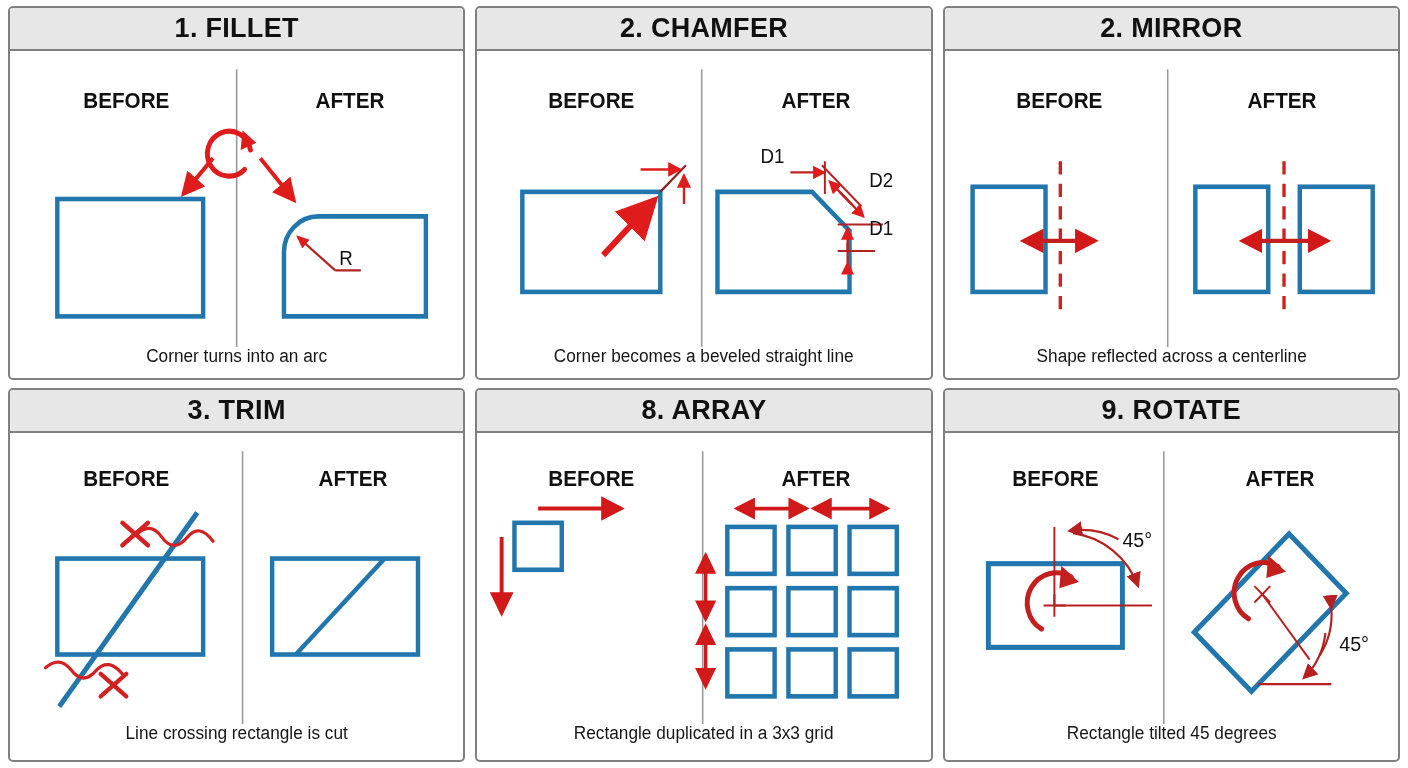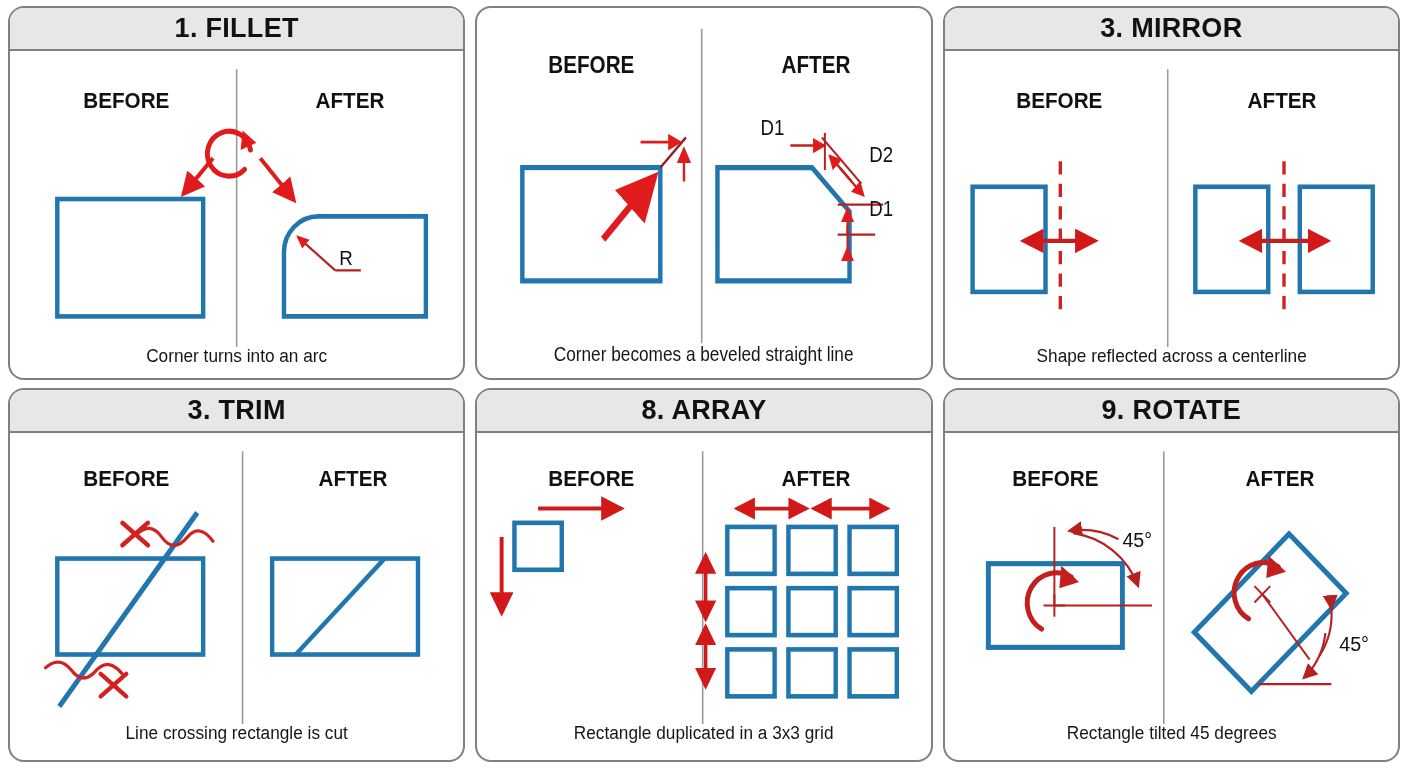--- a/index.html
+++ b/index.html
@@ -18,21 +18,21 @@
     grid-template-columns: repeat(3, 1fr);
     grid-template-rows: repeat(2, 1fr);
     gap: 8px 10px;
     width: 1408px;
     height: 768px;
     padding: 6px 8px;
     box-sizing: border-box;
   }
   .panel {
     border: 2px solid #808080;
-    border-radius: 16px;
+    border-radius: 5px;
     background: #ffffff;
     display: flex;
     flex-direction: column;
     overflow: hidden;
     box-sizing: border-box;
   }
   .panel-title {
     background: #e7e7e7;
     border-bottom: 2px solid #808080;
     text-align: center;
@@ -115,20 +115,21 @@
           <line x1="330" y1="215" x2="356" y2="215" stroke="#b22222" stroke-width="2.2"></line>
         </g>
         <text class="dim-txt" x="334" y="210">R</text>
 
         <text class="caption" x="230" y="305" text-anchor="middle">Corner turns into an arc</text>
       </svg>
     </div>
   </div>
 
   <div class="panel">
+    <div class="panel-title">2. CHAMFER</div>
     <div class="panel-body">
       <svg viewBox="0 0 460 320" preserveAspectRatio="none">
         <defs>
           <marker id="ah2" markerWidth="6" markerHeight="6" refX="5" refY="3" orient="auto">
             <path d="M0,0 L6,3 L0,6 Z" fill="#e01b1b"></path>
           </marker>
           <marker id="ah2b" markerWidth="7" markerHeight="7" refX="6" refY="3.5" orient="auto">
             <path d="M0,0 L7,3.5 L0,7 Z" fill="#e01b1b"></path>
           </marker>
         </defs>
@@ -168,21 +169,21 @@
           <line x1="366" y1="196" x2="404" y2="196" stroke="#b22222" stroke-width="2"></line>
         </g>
         <text class="dim-txt" x="398" y="180">D1</text>
 
         <text class="caption" x="230" y="305" text-anchor="middle">Corner becomes a beveled straight line</text>
       </svg>
     </div>
   </div>
 
   <div class="panel">
-    <div class="panel-title">3. MIRROR</div>
+    <div class="panel-title">2. MIRROR</div>
     <div class="panel-body">
       <svg viewBox="0 0 460 320" preserveAspectRatio="none">
         <defs>
           <marker id="ah3a" markerWidth="6" markerHeight="6" refX="5" refY="3" orient="auto">
             <path d="M0,0 L6,3 L0,6 Z" fill="#d11919"></path>
           </marker>
           <marker id="ah3b" markerWidth="6" markerHeight="6" refX="1" refY="3" orient="auto">
             <path d="M6,0 L0,3 L6,6 Z" fill="#d11919"></path>
           </marker>
         </defs>

